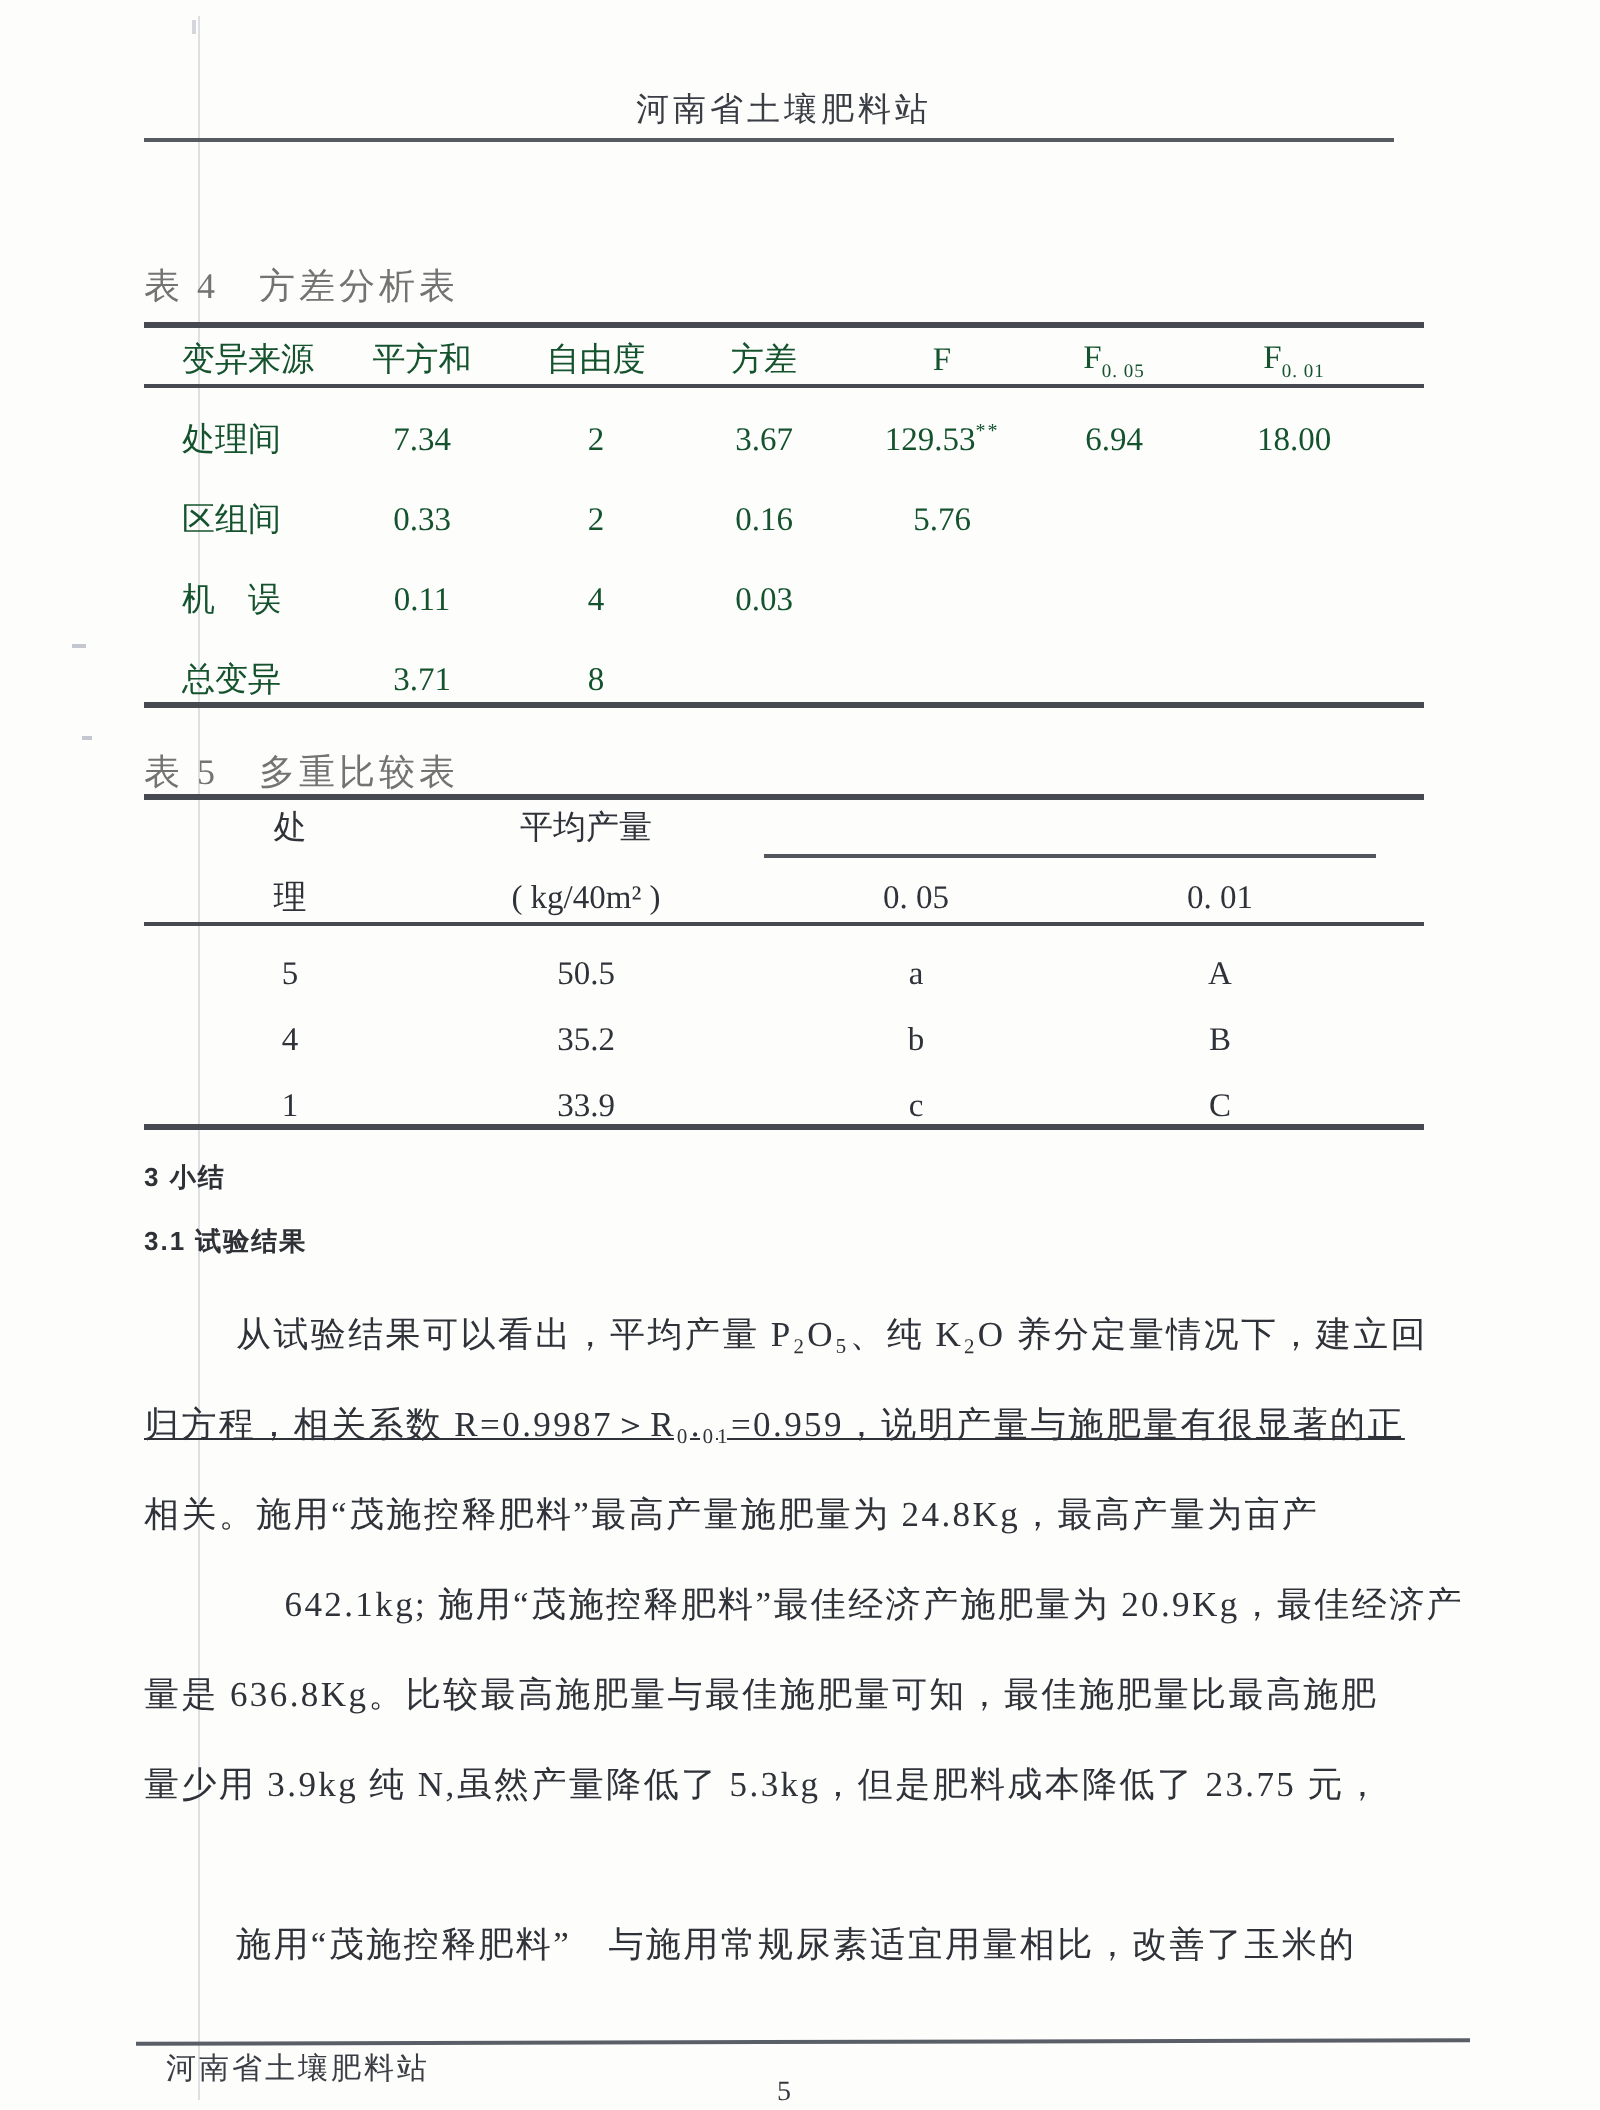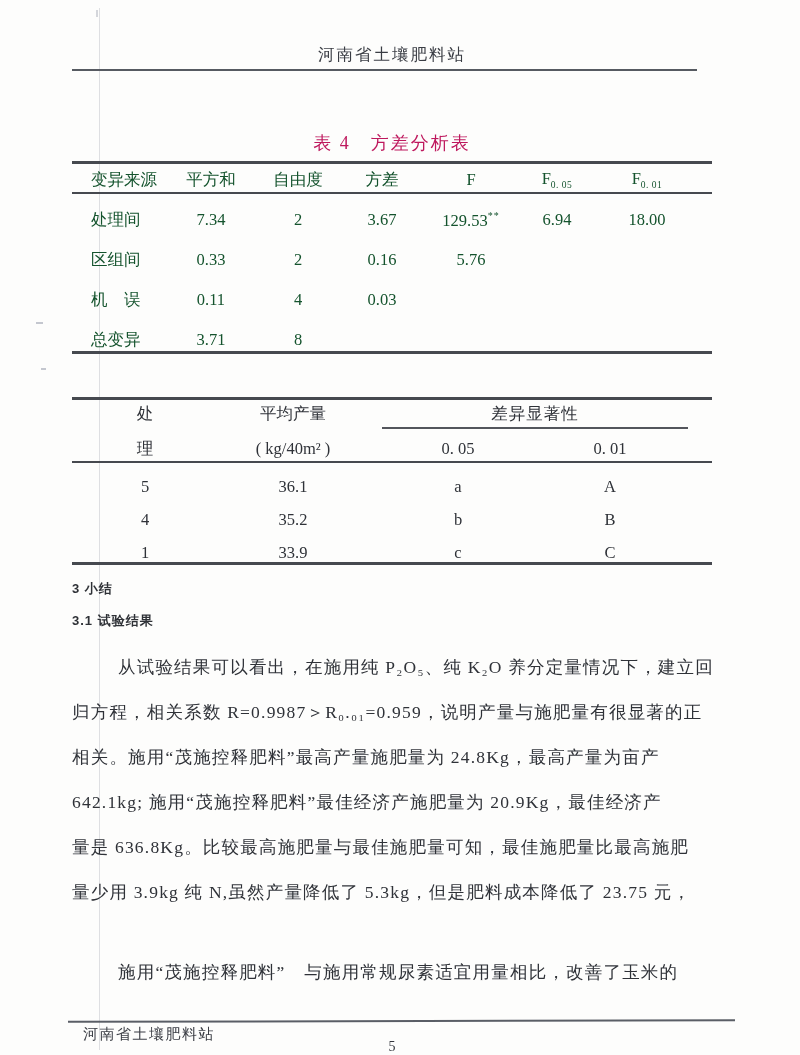--- a/index.html
+++ b/index.html
@@ -18,22 +18,22 @@
   .speck.s1{left:36px;top:322px;width:7px;height:2px;}
   .speck.s2{left:41px;top:368px;width:5px;height:2px;}
   .speck.s3{left:96px;top:10px;width:2px;height:7px;background:rgba(150,155,170,.4);}
   
   .hline{position:absolute;background:#46494f;}
   
   .doc-header{position:absolute;left:72px;top:44px;width:640px;text-align:center;
     font-size:16.5px;letter-spacing:2px;color:#3a3d44;}
   .header-rule{left:72px;top:69px;width:625px;height:2px;background:#565a61;}
   
-  .tbl-title{position:absolute;left:72px;width:640px;text-align:center;
-    font-size:18px;letter-spacing:2px;color:#be185d;}
+  .tbl-title{position:absolute;left:72px;width:640px;
+    font-size:18px;letter-spacing:2px;color:#737373;}
   #t4-title{top:131px;}
   #t5-title{top:374px;}
   
   .t4-grid{position:absolute;left:72px;width:640px;display:grid;
     grid-template-columns:108px 62px 112px 56px 122px 50px 130px;
     font-size:16.5px;color:#14532d;}
   #t4-header{top:167px;height:26px;align-items:center;}
   #t4-body{top:200px;grid-auto-rows:40px;align-items:center;}
   .t4-top{left:72px;top:161px;width:640px;height:3px;}
   .t4-under{left:72px;top:192px;width:640px;height:2px;}
@@ -55,21 +55,21 @@
   .t5-bottom{left:72px;top:562px;width:640px;height:3px;}
   .span2{grid-column:3/5;text-align:center;transform:translateX(15px);letter-spacing:1px;}
   
   .h-sec{position:absolute;left:72px;font-family:"Liberation Sans","DejaVu Sans",sans-serif;
     font-weight:bold;font-size:13px;color:#2e3136;letter-spacing:1px;}
   #h1{top:580px;}
   #h2{top:612px;}
   .bline{position:absolute;left:72px;width:660px;font-size:17.5px;color:#2f3238;
     letter-spacing:1.2px;white-space:nowrap;}
   .bline.indent{left:118px;}
-  #bl0{top:655px;} #bl1{top:700px;} #bl2{top:745px;} #bl3{top:790px;}
+  #bl0{top:655px;} #bl1{top:700px;text-decoration:underline;} #bl2{top:745px;} #bl3{top:790px;text-align:right;}
   #bl4{top:835px;} #bl5{top:880px;} #bl6{top:925px;} #bl7{top:960px;}
   
   .footer-rule{left:68px;top:1020px;width:667px;height:1.5px;background:#5a5e66;transform:rotate(-.15deg);}
   .footer-org{position:absolute;left:83px;top:1025px;font-size:15px;letter-spacing:1.5px;color:#3a3d44;}
   .page-num{position:absolute;left:72px;top:1039px;width:640px;text-align:center;font-size:14px;color:#33363c;}
 </style>
 </head>
 <body>
 
 <div class="page">
@@ -125,58 +125,58 @@
     <div class="cell left">总变异</div>
     <div class="cell">3.71</div>
     <div class="cell">8</div>
     <div class="cell"></div>
     <div class="cell"></div>
     <div class="cell"></div>
     <div class="cell"></div>
   </div>
   <div class="hline t4-bottom"></div>
 
+  <div class="tbl-title" id="t5-title">表 5　多重比较表</div>
   <div class="hline t5-top"></div>
 
   <div class="t5-grid" id="t5-h1">
     <div class="cell">处</div>
     <div class="cell">平均产量</div>
-    <div class="span2">差异显著性</div>
   </div>
   <div class="t5-partial hline"></div>
   <div class="t5-grid" id="t5-h2">
     <div class="cell">理</div>
     <div class="cell">( kg/40m² )</div>
     <div class="cell">0. 05</div>
     <div class="cell">0. 01</div>
   </div>
   <div class="hline t5-sep"></div>
 
   <div class="t5-grid" id="t5-body">
     <div class="cell">5</div>
-    <div class="cell">36.1</div>
+    <div class="cell">50.5</div>
     <div class="cell">a</div>
     <div class="cell">A</div>
 
     <div class="cell">4</div>
     <div class="cell">35.2</div>
     <div class="cell">b</div>
     <div class="cell">B</div>
 
     <div class="cell">1</div>
     <div class="cell">33.9</div>
     <div class="cell">c</div>
     <div class="cell">C</div>
   </div>
   <div class="hline t5-bottom"></div>
 
   <div class="h-sec" id="h1">3 小结</div>
   <div class="h-sec" id="h2">3.1 试验结果</div>
 
-  <div class="bline indent" id="bl0">从试验结果可以看出，在施用纯 P₂O₅、纯 K₂O 养分定量情况下，建立回</div>
+  <div class="bline indent" id="bl0">从试验结果可以看出，平均产量 P₂O₅、纯 K₂O 养分定量情况下，建立回</div>
   <div class="bline" id="bl1">归方程，相关系数 R=0.9987＞R₀.₀₁=0.959，说明产量与施肥量有很显著的正</div>
   <div class="bline" id="bl2">相关。施用“茂施控释肥料”最高产量施肥量为 24.8Kg，最高产量为亩产</div>
   <div class="bline" id="bl3">642.1kg; 施用“茂施控释肥料”最佳经济产施肥量为 20.9Kg，最佳经济产</div>
   <div class="bline" id="bl4">量是 636.8Kg。比较最高施肥量与最佳施肥量可知，最佳施肥量比最高施肥</div>
   <div class="bline" id="bl5">量少用 3.9kg 纯 N,虽然产量降低了 5.3kg，但是肥料成本降低了 23.75 元，</div>
   <div class="bline indent" id="bl7">施用“茂施控释肥料”　与施用常规尿素适宜用量相比，改善了玉米的</div>
 
   <div class="hline footer-rule"></div>
   <div class="footer-org">河南省土壤肥料站</div>
   <div class="page-num">5</div>

